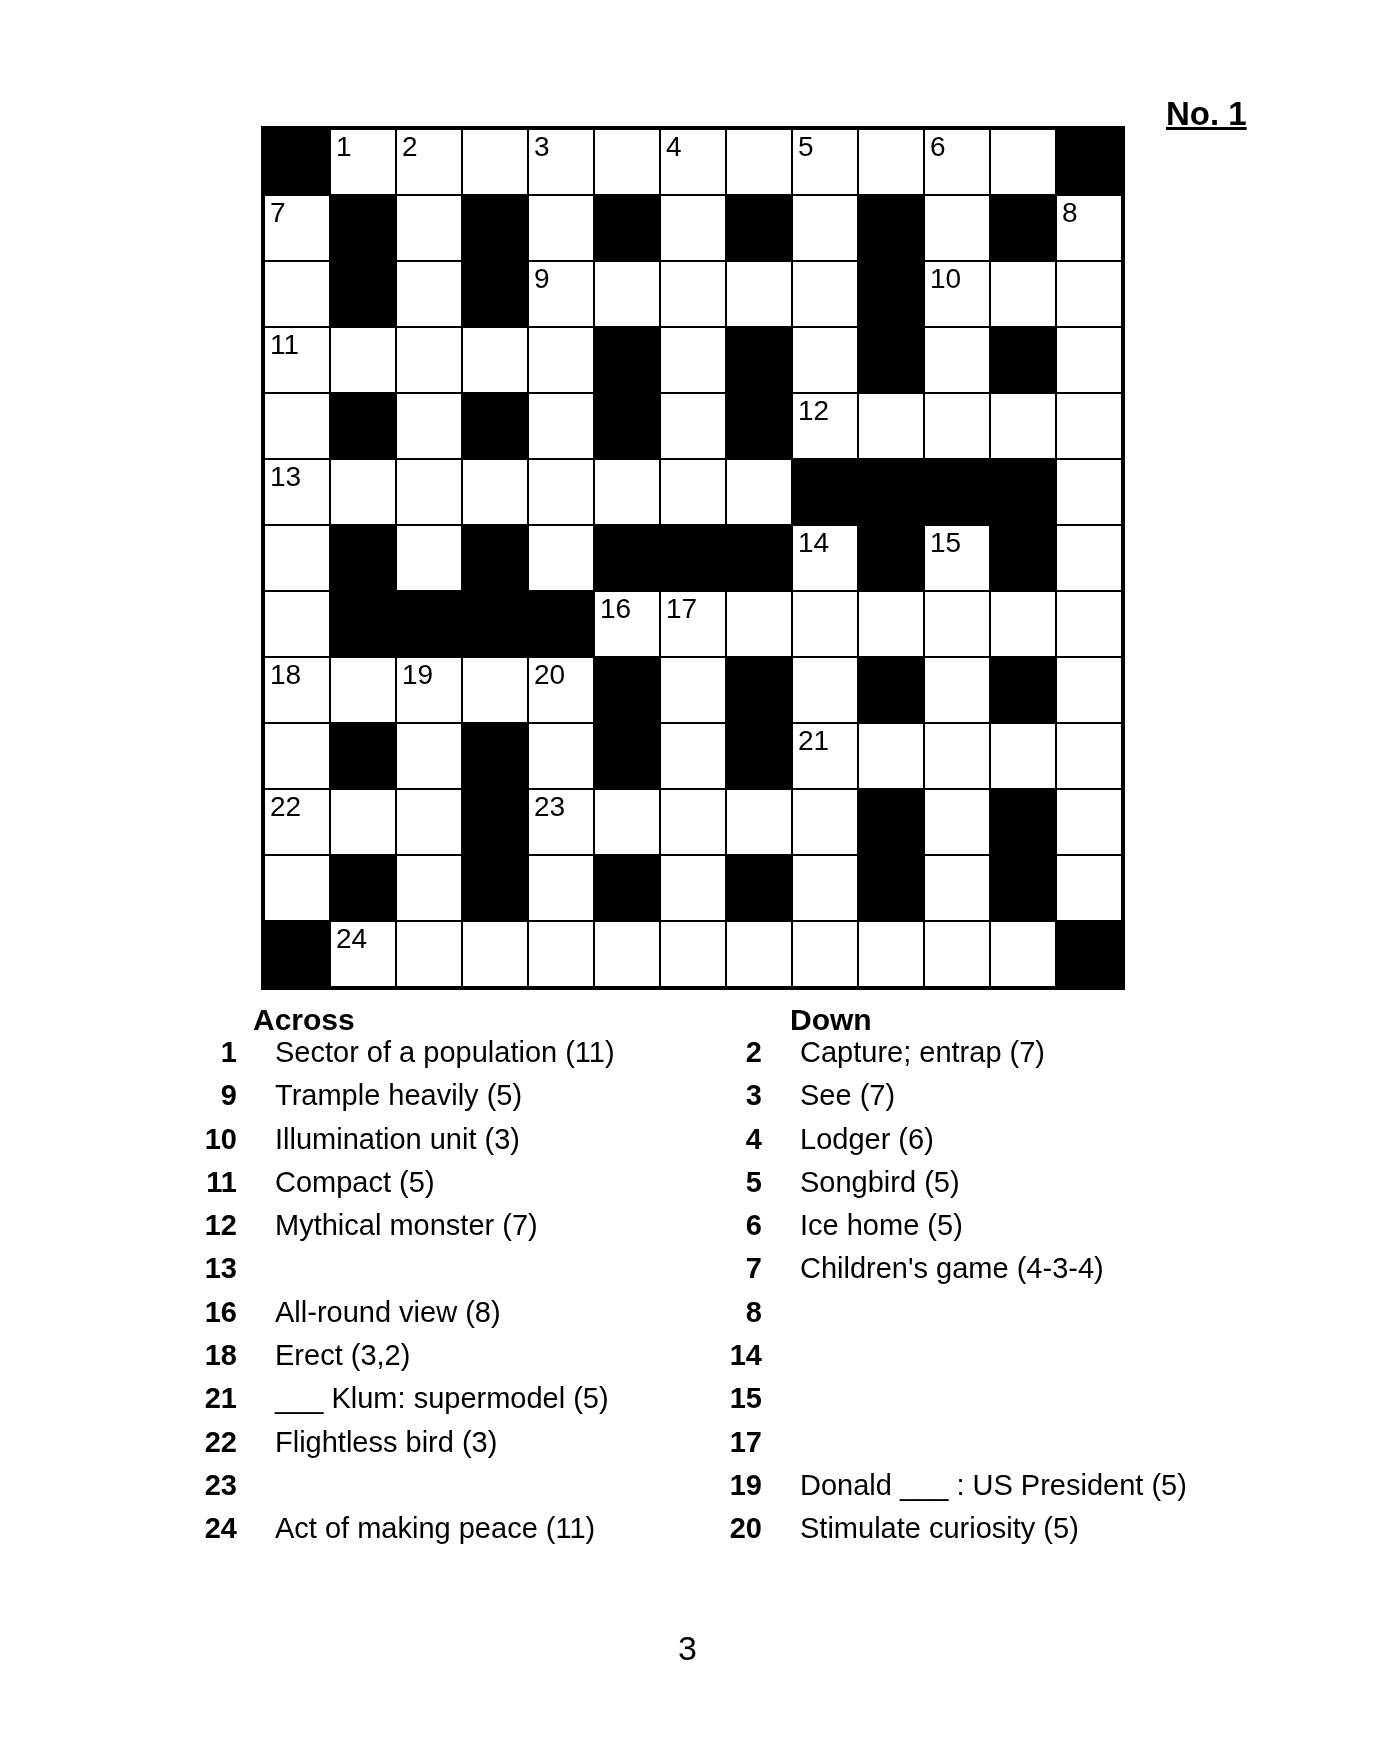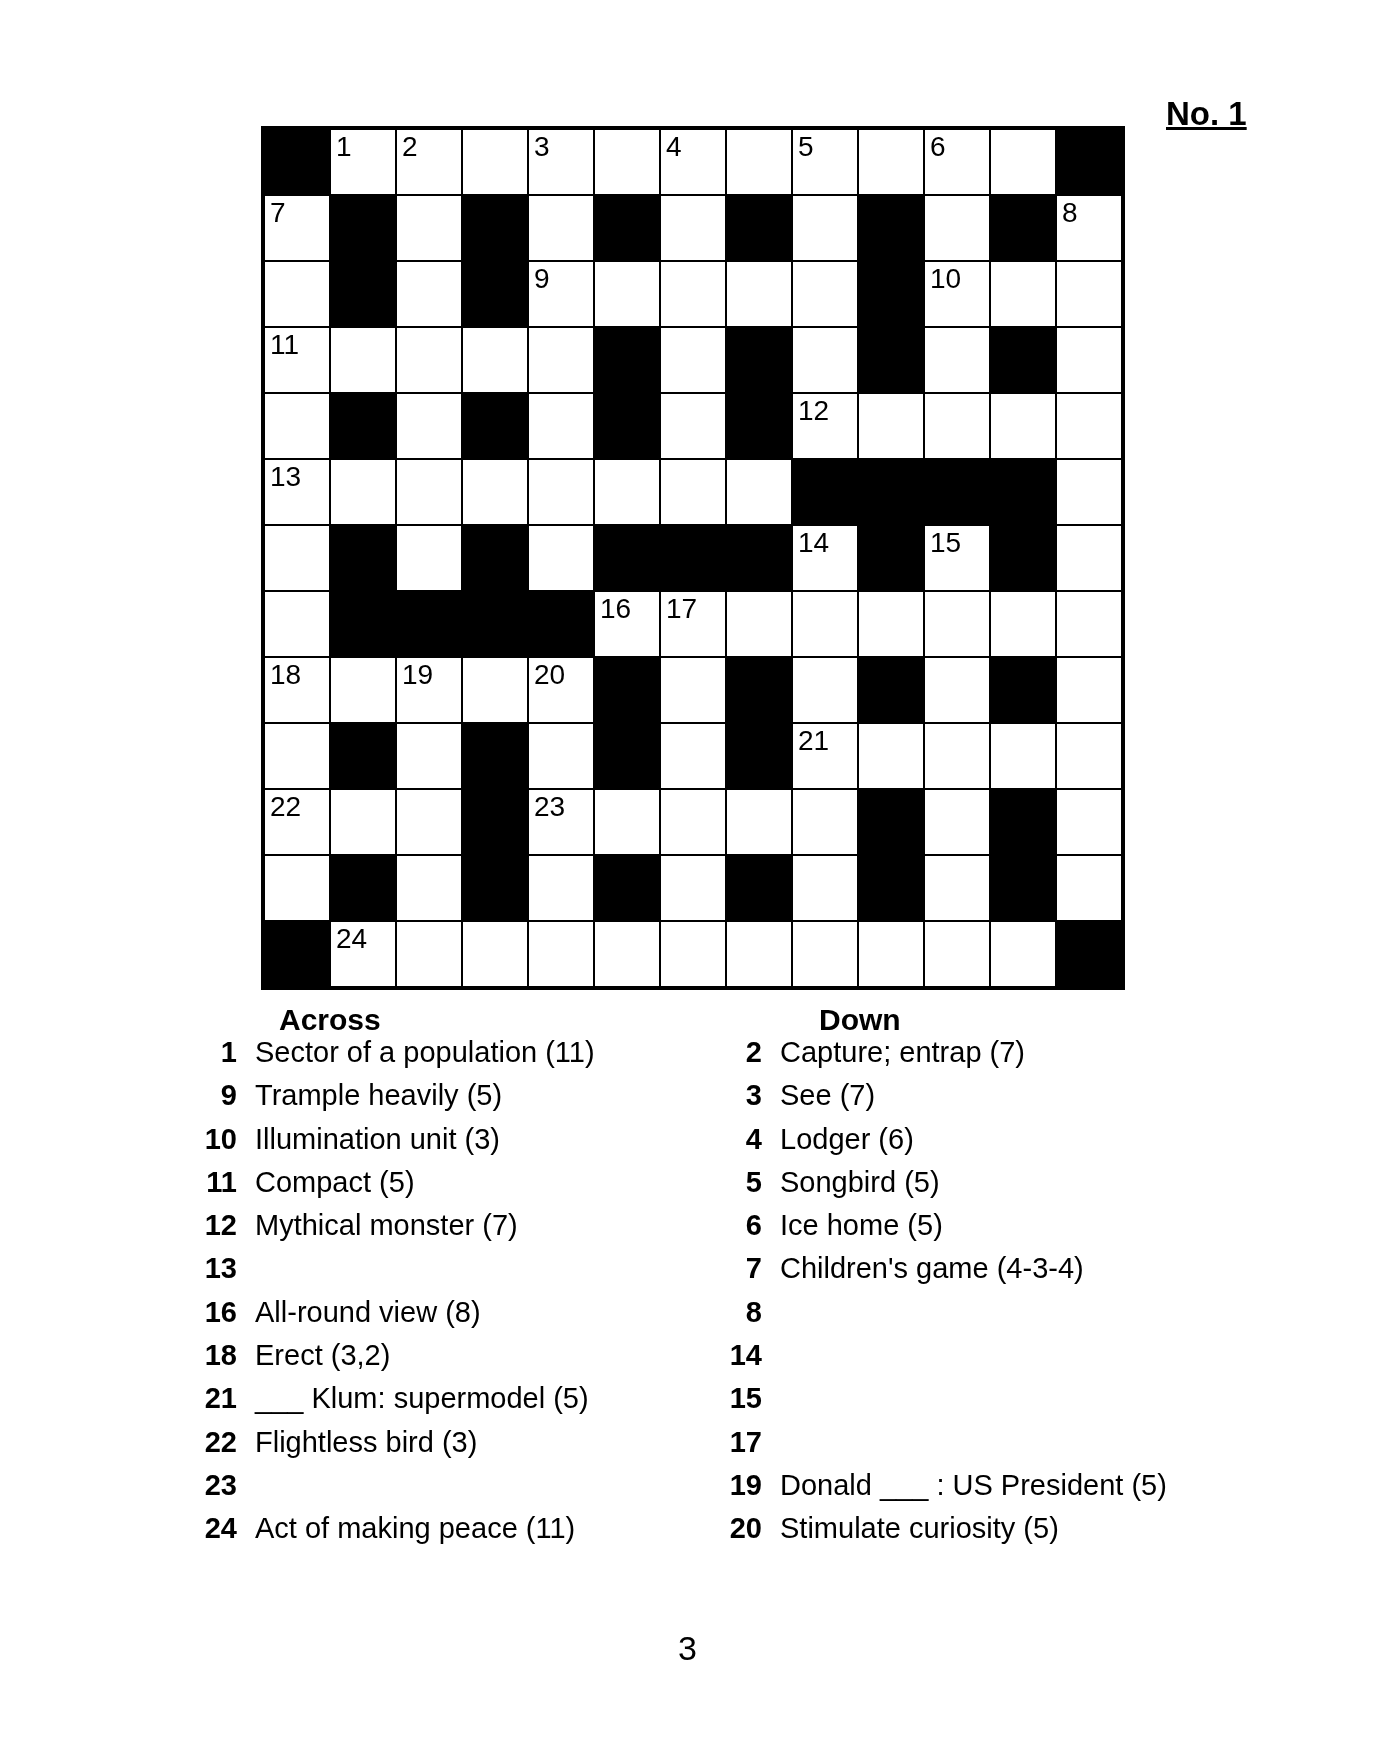--- a/index.html
+++ b/index.html
@@ -35,41 +35,41 @@
   .cell .num{
     position:absolute;left:5px;top:2px;
     font-size:28px;line-height:1.05;
     font-weight:normal;
   }
   
   .clue-header{
     position:absolute;top:1002px;
     font-size:30px;font-weight:bold;line-height:36px;
   }
-  .clue-header.across{left:279px;}
-  .clue-header.down{left:819px;}
+  .clue-header.across{left:253px;}
+  .clue-header.down{left:790px;}
   .clue-col{
     position:absolute;top:1034px;
     display:flex;flex-direction:column;
   }
   .clue-col.across{left:187px;}
   .clue-col.down{left:712px;}
   .clue{
     display:flex;align-items:flex-start;
     height:43.3px;
     font-size:29px;line-height:36px;
   }
   .clue .cnum{
     display:inline-block;width:50px;
     text-align:right;font-weight:bold;
     flex:0 0 auto;
   }
   .clue .ctext{
     display:inline-block;
-    margin-left:18px;
+    margin-left:38px;
     white-space:nowrap;
   }
   
   .page-number{
     position:absolute;left:678px;top:1630px;
     font-size:34px;line-height:1.1;
   }
 </style>
 </head>
 <body>

